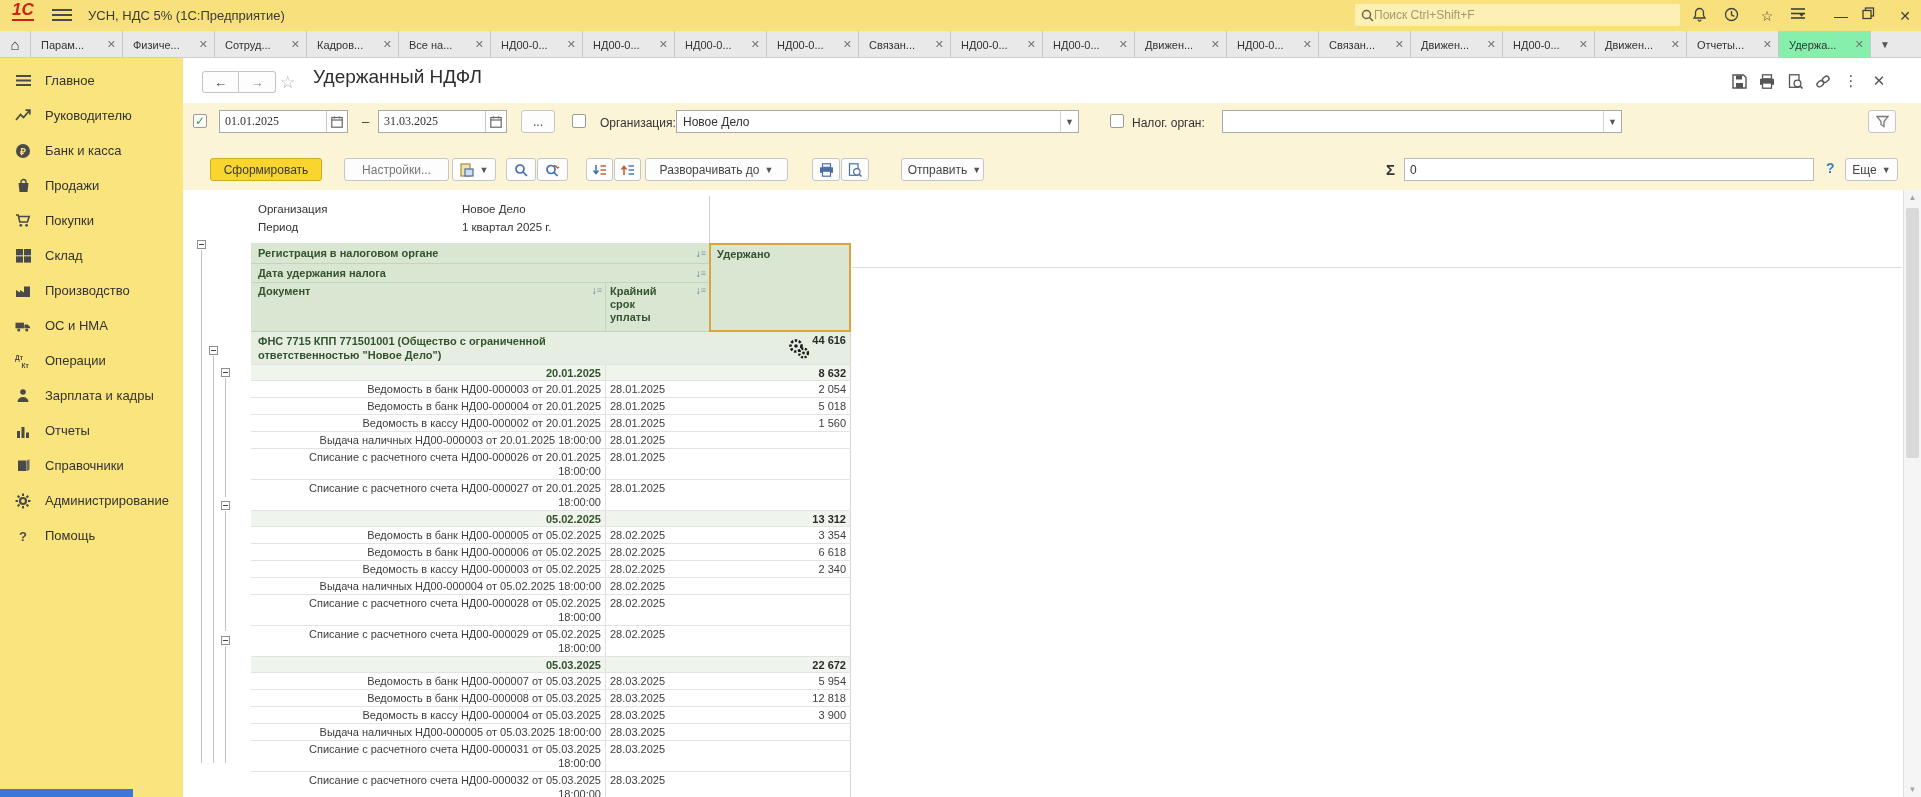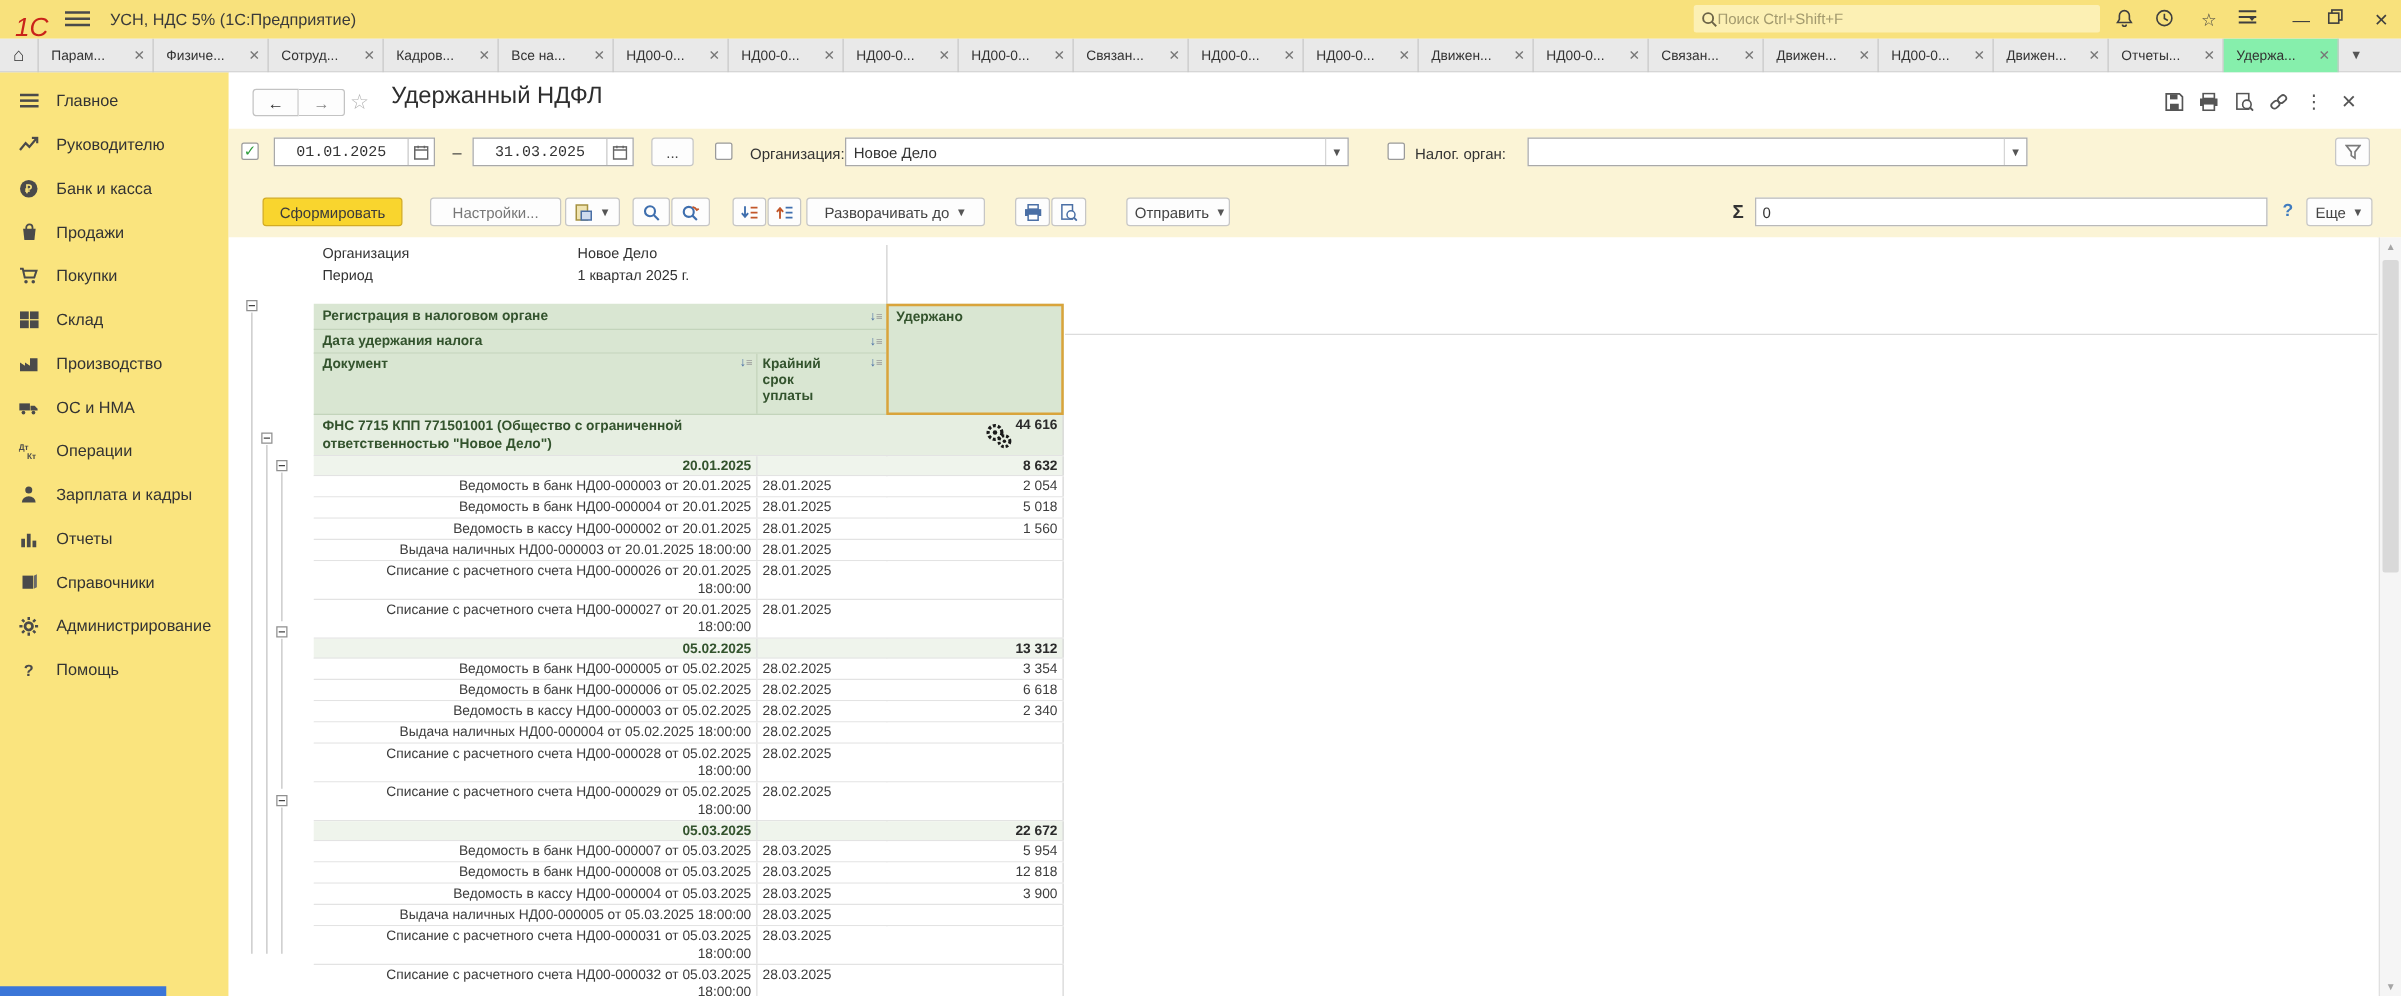--- a/index.html
+++ b/index.html
@@ -1,21 +1,21 @@
 <!DOCTYPE html>
 <html><head>
 <meta charset="utf-8">
 <style>
   * { margin:0; padding:0; box-sizing:border-box; }
   html,body { width:1921px; height:797px; overflow:hidden; }
   body { font-family:"Liberation Sans","DejaVu Sans",sans-serif; font-size:12px; color:#333; background:#fff; position:relative; }
 
   
   .titlebar { position:absolute; left:0; top:0; width:1921px; height:31px; background:#f8e17c; }
-  .logo1c { position:absolute; left:12px; top:13px; color:#c9231a; font-weight:normal; font-style:italic; font-size:21px; border-bottom:2px solid #c9231a; line-height:19px; }
+  .logo1c { position:absolute; left:12px; top:0; color:#c9231a; font-weight:bold; font-style:italic; font-size:17px; border-bottom:2px solid #c9231a; line-height:19px; }
   .tb-burger { position:absolute; left:52px; top:9px; width:20px; height:13px; }
   .tb-burger i { display:block; height:2px; background:#4a4a4a; margin-bottom:3px; }
   .tb-title { position:absolute; left:88px; top:8px; font-size:13px; color:#3a3a3a; }
   .tb-search { position:absolute; left:1355px; top:4px; width:325px; height:22px; background:#fcf0b4; border-radius:2px; display:flex; align-items:center; padding-left:6px; }
   .tb-search input { border:none; background:transparent; outline:none; font-size:12px; color:#555; width:280px; font-family:inherit; }
   .tb-search input::placeholder { color:#a39a6e; }
   .tbi { position:absolute; top:7px; width:20px; height:18px; color:#3f3f3f; text-align:center; font-size:14px; line-height:18px; cursor:default; }
 
   
   .tabbar { position:absolute; left:0; top:31px; width:1921px; height:27px; background:#e9e9e9; border-bottom:1px solid #cfcfcf; display:flex; }
@@ -43,21 +43,21 @@
   .navbtn.back { border-radius:3px 0 0 3px; color:#333; }
   .navbtn.fwd  { border-radius:0 3px 3px 0; border-left:none; color:#8a8a8a; }
   .fav-star { position:absolute; left:280px; top:72px; font-size:17px; color:#b3b3b3; }
   .page-title { position:absolute; left:313px; top:66px; font-size:19px; color:#2e2e2e; }
   .formicons { position:absolute; left:1730px; top:72px; display:flex; gap:10px; align-items:center; color:#555; }
   .fico { width:18px; height:18px; display:flex; align-items:center; justify-content:center; font-size:14px; }
 
   
   .chk { position:absolute; width:14px; height:14px; background:#fff; border:1px solid #9a9a9a; border-radius:2px; font-size:12px; line-height:12px; text-align:center; color:#2e9e3a; font-weight:bold; }
   .fld { position:absolute; height:23px; background:#fff; border:1px solid #a9a9a9; display:flex; align-items:center; }
-  .fld input { border:none; outline:none; flex:1; padding-left:5px; font-size:12px; color:#333; font-family:Liberation Mono, monospace; width:60px; background:transparent;margin-left:12px; }
+  .fld input { border:none; outline:none; flex:1; padding-left:5px; font-size:12px; color:#333; font-family:Liberation Serif, serif; width:60px; background:transparent; }
   .fld .endbtn { width:21px; height:100%; border-left:1px solid #c9c9c9; display:flex; align-items:center; justify-content:center; }
   .flabel { position:absolute; top:116px; font-size:12px; color:#333; }
   .combo { position:absolute; top:110px; height:23px; background:#fff; border:1px solid #a9a9a9; display:flex; align-items:center; }
   .combo .cval { flex:1; padding-left:6px; font-size:12px; color:#333; white-space:nowrap; overflow:hidden; }
   .combo .caret { width:18px; height:100%; display:flex; align-items:center; justify-content:center; color:#555; font-size:9px; border-left:1px solid #d5d5d5; }
   .btn { position:absolute; height:23px; background:#fdfdfd; border:1px solid #c6c6c6; border-radius:3px; display:flex; align-items:center; justify-content:center; font-size:12px; color:#444; padding:0 8px; }
   .btn .bcaret { font-size:9px; color:#555; margin-left:5px; }
   .btn-yellow { background:#f9d52e; border-color:#d2ab24; color:#3a3a3a; }
 
   
@@ -69,21 +69,21 @@
   
   .canvas { position:absolute; left:183px; top:190px; width:1719px; height:607px; background:#fff; }
   .vline-col { position:absolute; left:709px; top:196px; width:1px; height:584px; background:#cfcfcf; }
   .hline-top { position:absolute; left:852px; top:267px; width:1050px; height:1px; background:#dcdcdc; }
   .tree-line { position:absolute; width:1px; background:#c2c2c2; }
   .minus-box { position:absolute; width:9px; height:9px; background:#fff; border:1px solid #8f8f8f; }
   .minus-box i { display:block; width:5px; height:1px; background:#444; margin:3px auto 0; }
 
   .grid { position:absolute; left:251px; top:197px; width:600px; }
   .srow { display:flex; }
-  .meta { height:18px; font-size:11.5px; color:#333; align-items:flex-start; }
+  .meta { height:18px; font-size:11.5px; color:#333; align-items:flex-end; }
   .meta .m1 { width:211px; padding-left:7px; }
   .spacer { height:10px; }
 
   .ghead { background:#d9e6d2; border-bottom:1px solid #c3d4bb; color:#33532d; font-weight:bold; font-size:11px; width:458px; display:flex; }
   .gh1 { height:21px; align-items:center; }
   .gh2 { height:19px; align-items:center; }
   .gh3 { height:49px; }
   .ghead .gtxt { flex:1; padding-left:7px; }
   .gh3 .cell-doc { width:355px; border-right:1px solid #c3d4bb; display:flex; padding:2px 0 0 7px; }
   .gh3 .cell-dl { width:103px; display:flex; padding:2px 0 0 4px; line-height:13px; }

